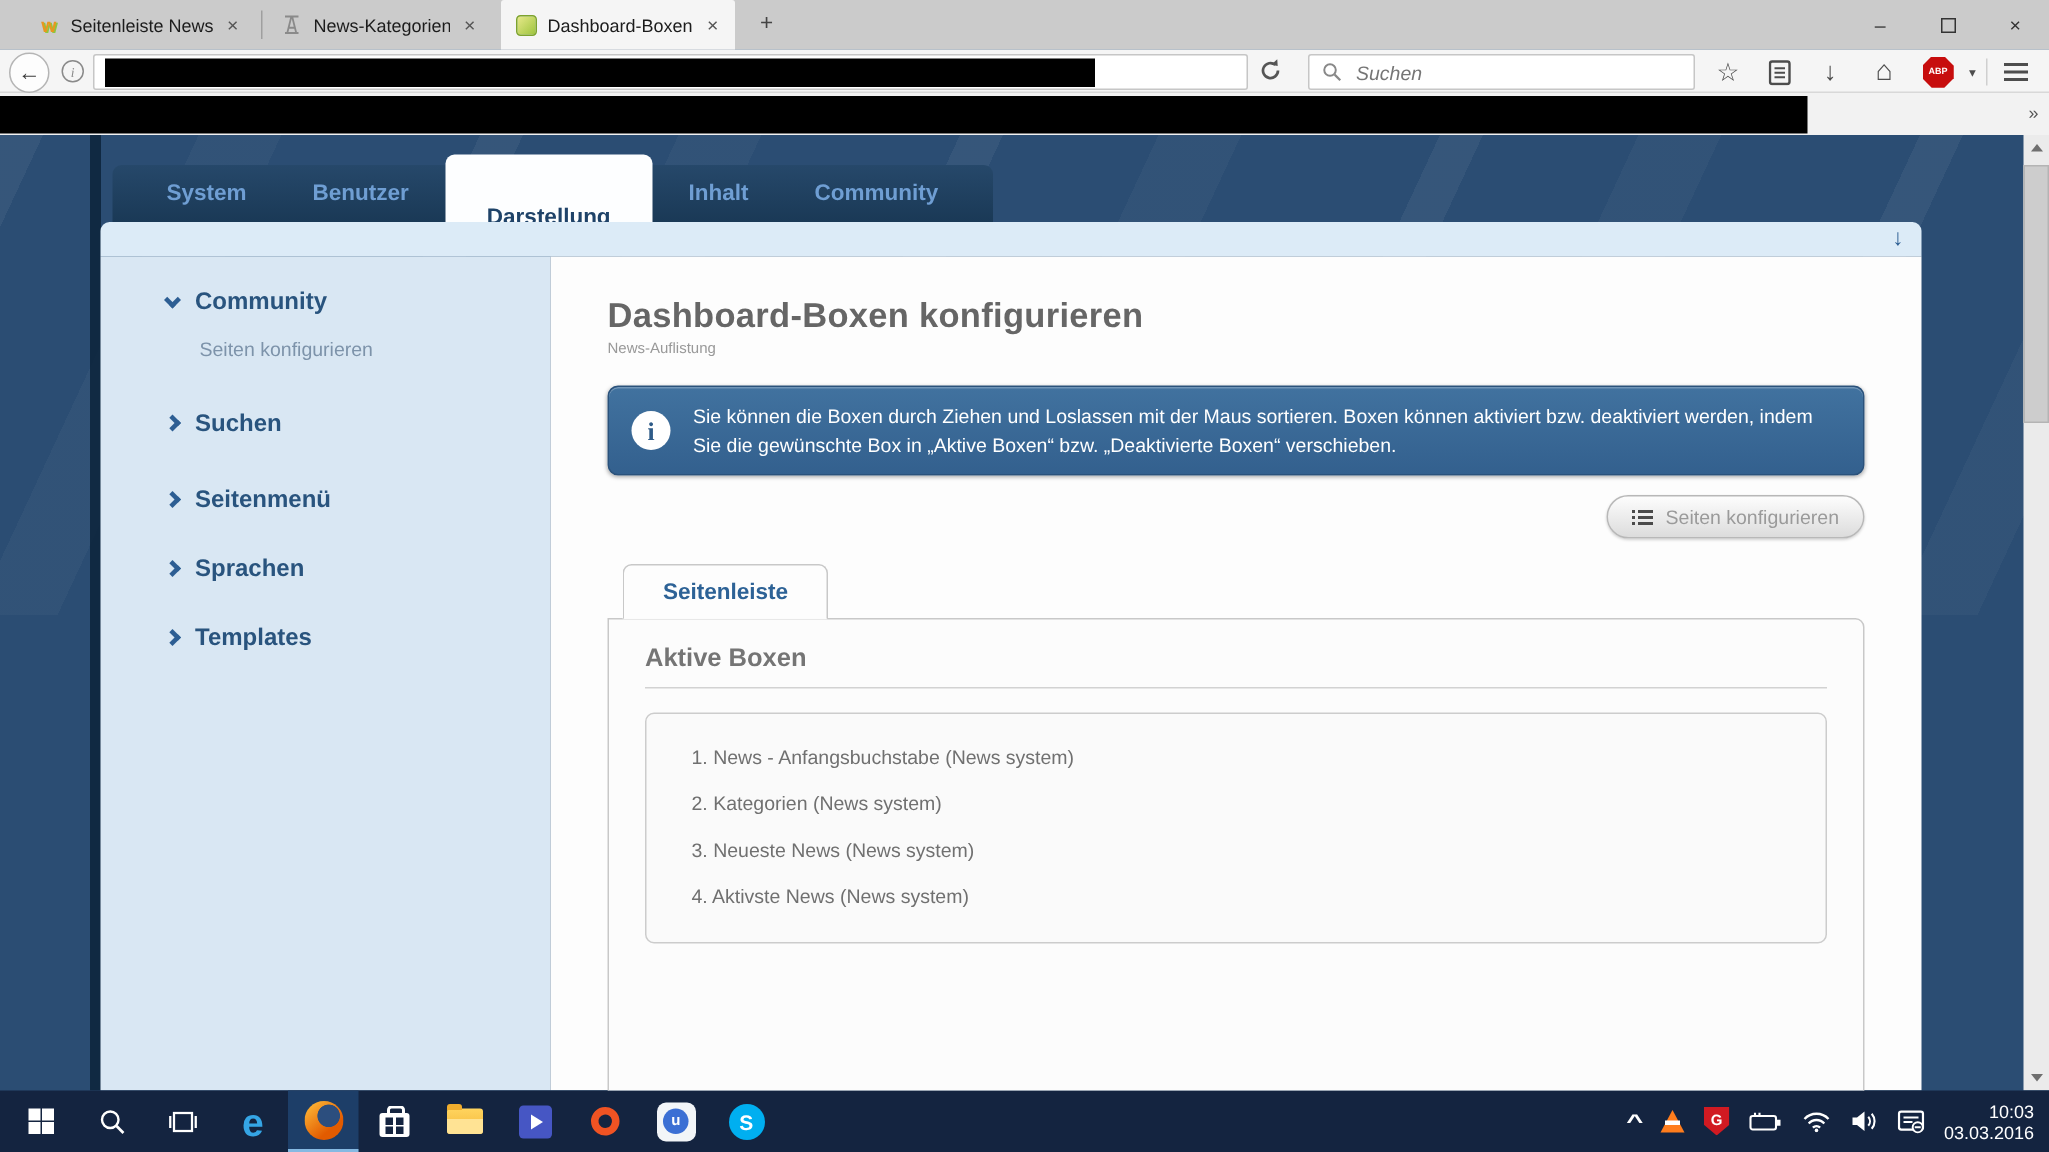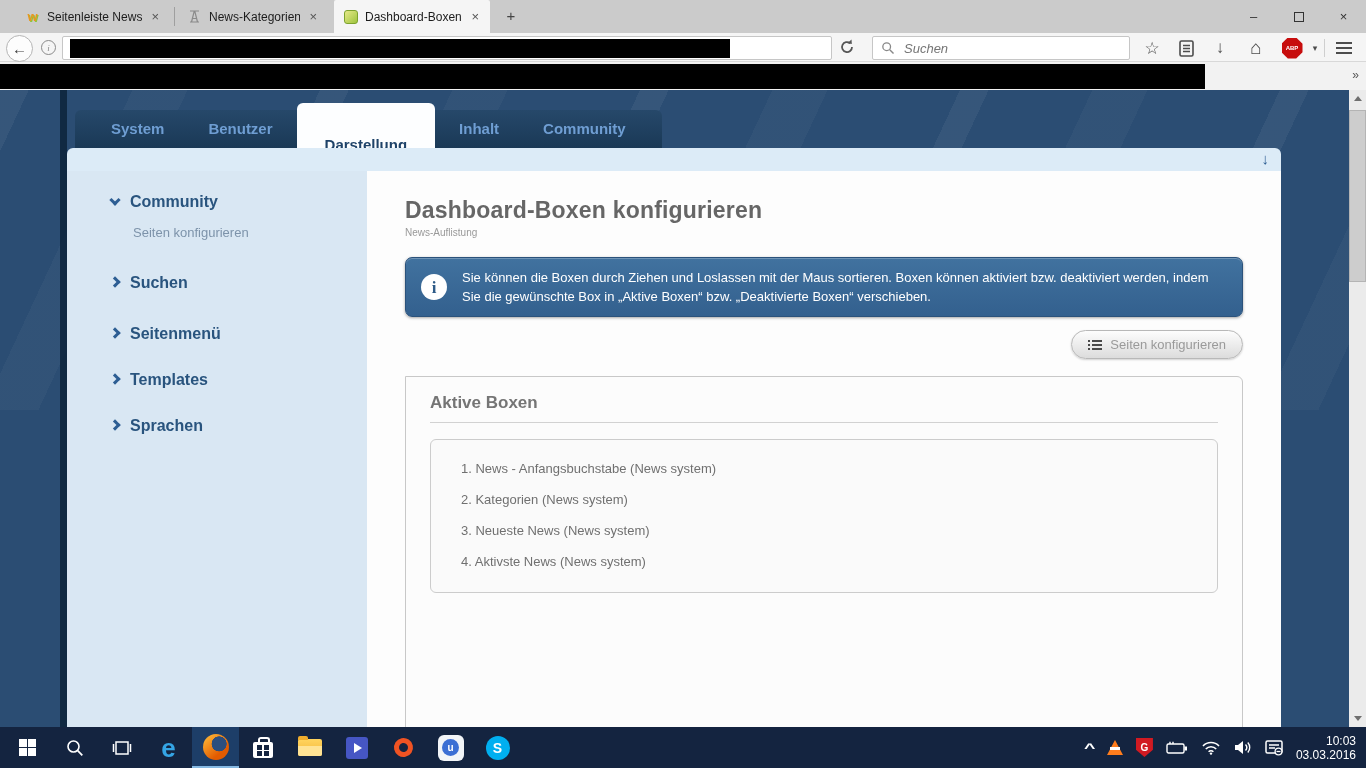--- a/index.html
+++ b/index.html
@@ -280,27 +280,27 @@
         </div>
         <div class="side-group" style="margin-top:33px">
           <div class="side-row">
             <span class="chev right"></span>
             <span class="side-label">Seitenmenü</span>
           </div>
         </div>
         <div class="side-group" style="margin-top:28px">
           <div class="side-row">
             <span class="chev right"></span>
-            <span class="side-label">Templates</span>
+            <span class="side-label">Sprachen</span>
           </div>
         </div>
         <div class="side-group" style="margin-top:28px">
           <div class="side-row">
             <span class="chev right"></span>
-            <span class="side-label">Sprachen</span>
+            <span class="side-label">Templates</span>
           </div>
         </div>
       </div>
 
       <div class="main">
         <div class="page-title">Dashboard-Boxen konfigurieren</div>
         <div class="page-subtitle">News-Auflistung</div>
 
         <div class="infobox">
           <span class="info-i">i</span>
@@ -312,20 +312,21 @@
             <span class="listico">
                 <i></i>
                 <i></i>
                 <i></i>
               </span>
             <span>Seiten konfigurieren</span>
           </span>
         </div>
 
         <div class="tabzone">
+          <div class="tab-pill">Seitenleiste</div>
           <div class="panel">
             <div class="sec-heading">Aktive Boxen</div>
             <div class="sortbox">
               <div class="sortitem">1. News - Anfangsbuchstabe (News system)</div>
               <div class="sortitem">2. Kategorien (News system)</div>
               <div class="sortitem">3. Neueste News (News system)</div>
               <div class="sortitem">4. Aktivste News (News system)</div>
             </div>
 
           </div>

